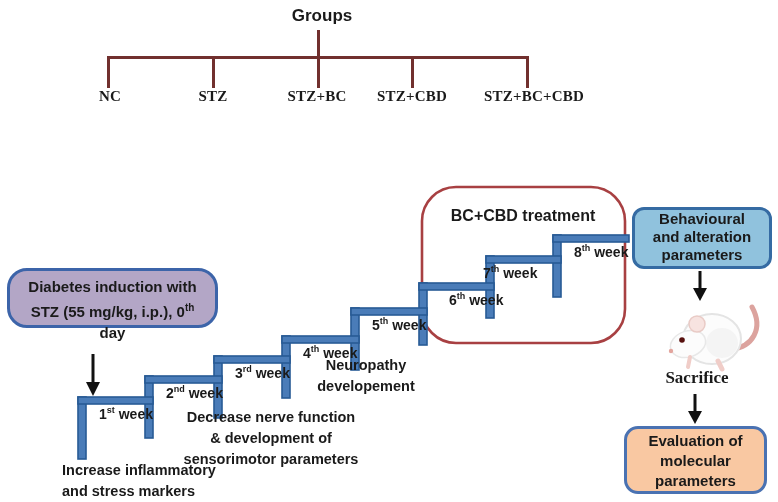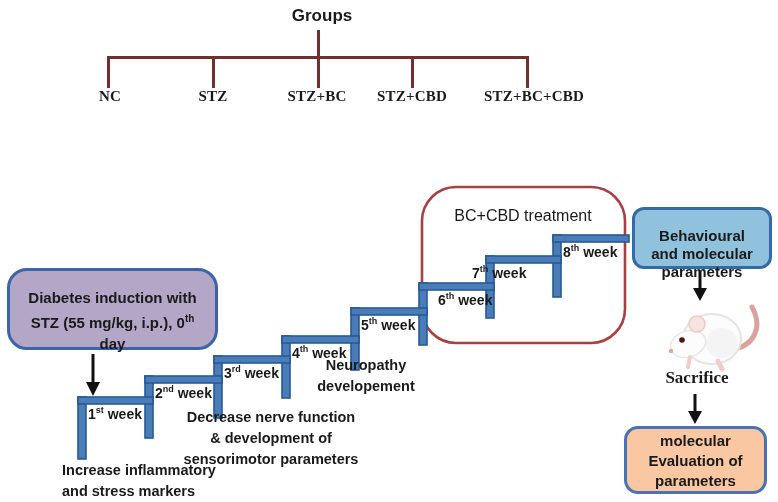--- a/index.html
+++ b/index.html
@@ -14,38 +14,38 @@
   .tree-title{top:6px;left:322px;font-size:17px;font-weight:bold;}
   .tline{background:#71302e;}
   .stem{left:317px;top:30px;width:3px;height:27px;}
   .hline{left:107px;top:56px;width:422px;height:3px;}
   .tick{top:56px;width:3px;height:32px;}
   .group-label{top:88px;font-size:15px;font-weight:bold;letter-spacing:.2px;font-family:Liberation Serif, serif;}
 
   
   .roundbox{box-sizing:border-box;text-align:center;font-weight:bold;font-size:15px;}
   .induction-box{
-    left:7px;top:268px;width:211px;height:82px;border-radius:20px;
-    background:#b3a6c6;border:3px solid #3c64a9;line-height:21px;padding-top:16px;
+    left:7px;top:268px;width:211px;height:60px;border-radius:20px;
+    background:#b3a6c6;border:3px solid #3c64a9;line-height:21px;padding-top:5px;
   }
   .behavioural-box{
     left:632px;top:207px;width:140px;height:62px;border-radius:12px;
-    background:#90c2dd;border:3px solid #356ba3;line-height:18px;padding-top:17px;
+    background:#90c2dd;border:3px solid #356ba3;line-height:18px;padding-top:0;
   }
   .evaluation-box{
     left:624px;top:426px;width:143px;height:68px;border-radius:14px;
     background:#f9c8a2;border:3px solid #4a72b2;line-height:20px;padding-top:2px;
   }
 
   
   .overlay{left:0;top:0;}
 
-  .treatment-label{top:207px;left:523px;font-size:16px;font-weight:normal;}
+  .treatment-label{top:207px;left:523px;font-size:16px;font-weight:bold;}
 
-  .week-label{font-size:14px;font-weight:bold;white-space:nowrap;}
+  .week-label{font-size:14px;font-weight:bold;white-space:nowrap;padding-left:11px;}
   .week-label sup{font-size:9px;}
 
   .annot{font-size:14.5px;font-weight:bold;line-height:21px;white-space:nowrap;}
 
   .sacrifice{top:368px;left:697px;font-size:17px;font-weight:bold;font-family:Liberation Serif, serif;}
 </style>
 </head>
 <body>
 
 <div class="stage">
@@ -116,21 +116,21 @@
 
   <div class="abs ctr annot" style="left:271px;top:407px">Decrease nerve function</div>
   <div class="abs ctr annot" style="left:271px;top:428px">&amp; development of</div>
   <div class="abs ctr annot" style="left:271px;top:449px">sensorimotor parameters</div>
 
   <div class="abs ctr annot" style="left:366px;top:355px">Neuropathy</div>
   <div class="abs ctr annot" style="left:366px;top:376px">developement</div>
 
   <div class="abs roundbox behavioural-box">
     <div>Behavioural</div>
-    <div>and molecular</div>
+    <div>and alteration</div>
     <div>parameters</div>
   </div>
 
   <svg class="abs" style="left:692px;top:271px" width="16" height="30">
     <line x1="8" y1="0" x2="8" y2="18" stroke="#111111" stroke-width="3"></line>
     <polygon points="1,17 15,17 8,30" fill="#111111"></polygon>
   </svg>
 
   <svg class="abs" style="left:652px;top:297px" width="115" height="76" viewBox="0 0 115 76">
     <path d="M 80 52 C 100 50 112 32 100 10" fill="none" stroke="#dca39e" stroke-width="5" stroke-linecap="round"></path>
@@ -145,18 +145,18 @@
   </svg>
 
   <div class="abs ctr sacrifice">Sacrifice</div>
 
   <svg class="abs" style="left:687px;top:394px" width="16" height="30">
     <line x1="8" y1="0" x2="8" y2="18" stroke="#111111" stroke-width="3"></line>
     <polygon points="1,17 15,17 8,30" fill="#111111"></polygon>
   </svg>
 
   <div class="abs roundbox evaluation-box">
+    <div>Evaluation of</div>
     <div>molecular</div>
-    <div>Evaluation of</div>
     <div>parameters</div>
   </div>
 
 </div>
 
 </body></html>

